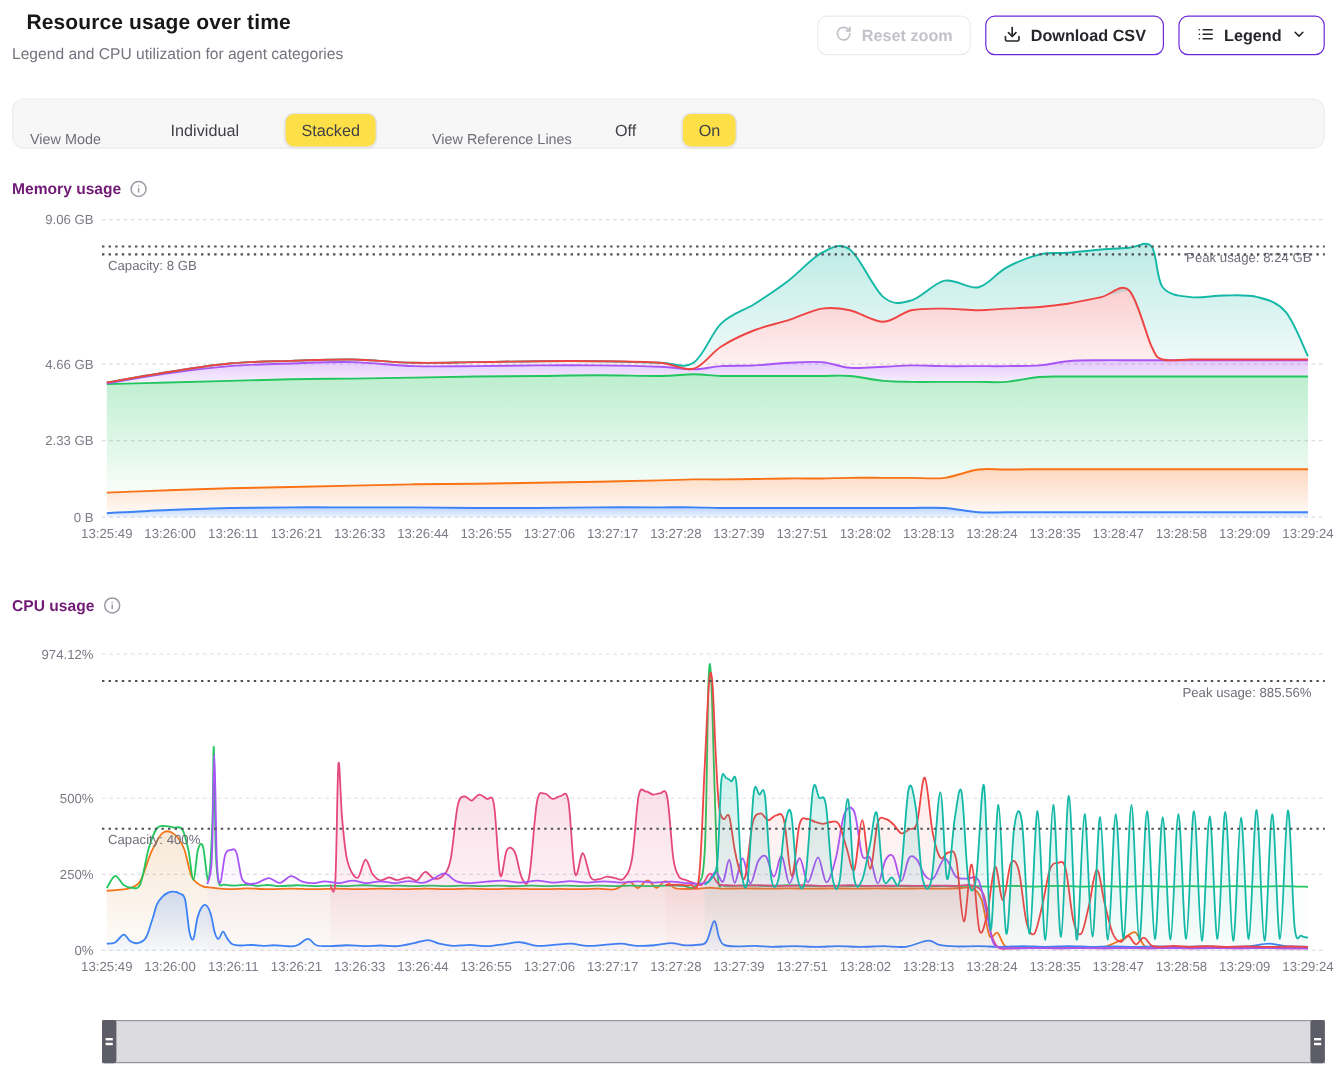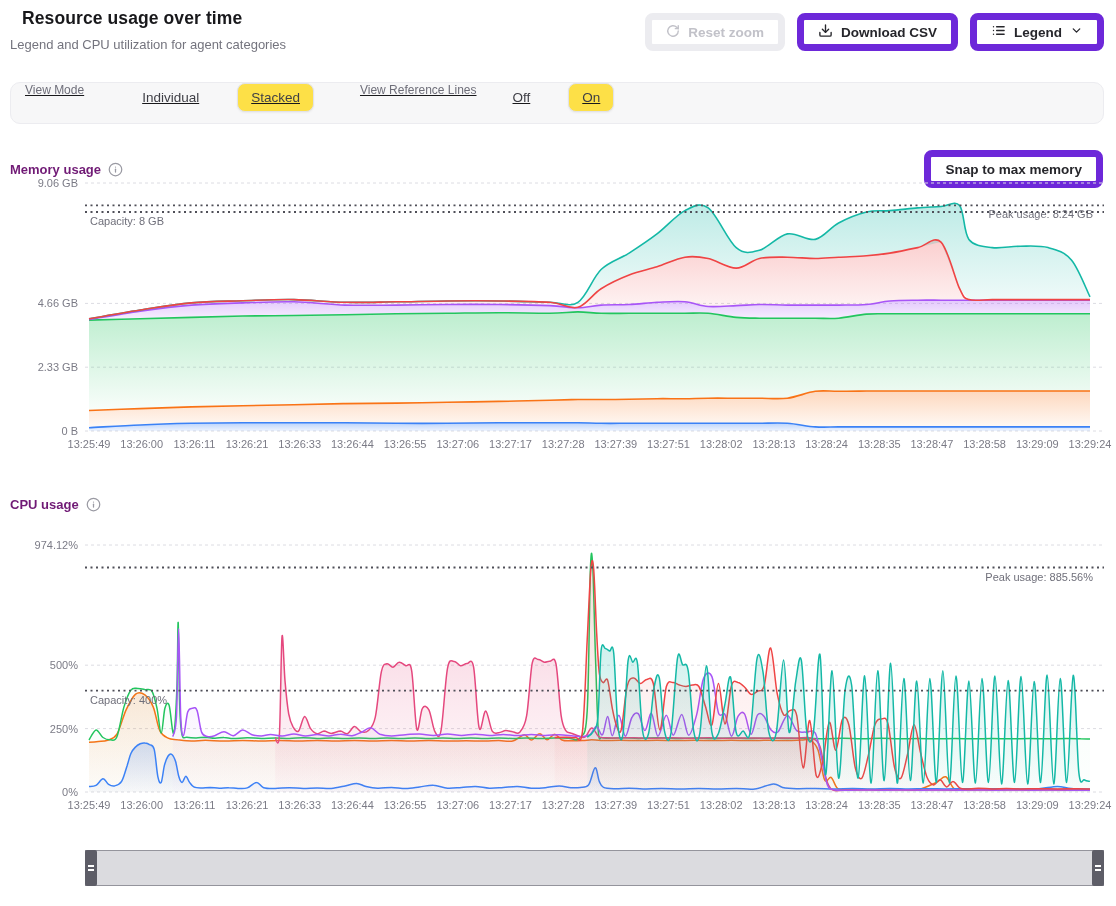--- a/index.html
+++ b/index.html
@@ -3,27 +3,27 @@
 <meta charset="utf-8">
 <style>
   * { margin:0; padding:0; box-sizing:border-box; }
   html,body { background:#fff; }
   body { width:1116px; height:906px; position:relative; overflow:hidden;
          font-family:"Liberation Sans", sans-serif; color:#18181b; }
   .page-title { position:absolute; left:22px; top:8px; font-size:17.5px; font-weight:700; letter-spacing:.1px; }
   .page-sub   { position:absolute; left:10px; top:37px; font-size:13px; color:#74747e; }
   .actions { position:absolute; right:12px; top:13px; display:flex; gap:12px; }
   .btn { display:inline-flex; align-items:center; gap:8px; height:33px; padding:12px 14px;
-         background:#fff; border:7px solid #6d28d9; border-radius:8px;
+         background:#fff; border:1px solid #6d28d9; border-radius:8px;
          font-family:"Liberation Sans",sans-serif; font-size:13.5px; font-weight:700; color:#26262b; cursor:pointer; }
   .btn svg { flex:0 0 auto; }
   .btn.disabled { color:#c2c2c9; border-color:#ececf0; cursor:default; }
   .controls { position:absolute; left:10px; right:12px; top:82px; height:42px;
               background:#f7f7f8; border:1px solid #ececf0; border-radius:10px;
-              display:flex; align-items:flex-start; padding:0 14px;text-decoration:underline; }
+              display:flex; align-items:flex-end; padding:0 14px; }
   .ctl-label { font-size:12px; color:#6e6e79; }
   .seg { border:1px solid transparent; background:transparent; font-family:"Liberation Sans",sans-serif;
          font-size:13.5px; color:#3f3f46; padding:6px 13px; border-radius:8px; cursor:pointer; }
   .seg.active { background:#fde047; border-color:#e2e2e7; box-shadow:0 1px 2px rgba(0,0,0,.05);margin-left:24px; }
   .m-ind { margin-left:44px; } .m-stk { margin-left:8px; }
   .m-ref { margin-left:46px; } .m-off { margin-left:22px; } .m-on { margin-left:6px; }
   .sect { position:absolute; left:10px; right:13px; display:flex; align-items:center; }
   .sect h2 { font-size:13px; font-weight:700; color:#701a75; }
   .info { display:inline-flex; margin-left:7px; color:#9a9aa3; }
   .sect .spacer { flex:1; }
@@ -88,21 +88,20 @@
 <div class="sect" style="top:150px;">
   <h2>Memory usage</h2>
   <span class="info">
       <svg width="15" height="15" viewBox="0 0 24 24" fill="none" stroke="currentColor" stroke-width="2" stroke-linecap="round">
         <circle cx="12" cy="12" r="10"></circle>
         <line x1="12" y1="16" x2="12" y2="11.5"></line>
         <line x1="12" y1="8" x2="12.01" y2="8"></line>
       </svg>
     </span>
   <span class="spacer"></span>
-  <button class="btn snap">Snap to max memory</button>
 </div>
 <div class="chart-mount" id="mount-memory" style="top:171px;height:292px;"><svg width="1116" height="292">
       <defs>
         <linearGradient id="memoryg0" x1="0" y1="0" x2="0" y2="1">
           <stop offset="0%" stop-color="#3b82f6" stop-opacity="0.35"></stop>
           <stop offset="100%" stop-color="#3b82f6" stop-opacity="0.08"></stop>
         </linearGradient>
         <linearGradient id="memoryg1" x1="0" y1="0" x2="0" y2="1">
           <stop offset="0%" stop-color="#f97316" stop-opacity="0.28"></stop>
           <stop offset="100%" stop-color="#f97316" stop-opacity="0.04"></stop>

